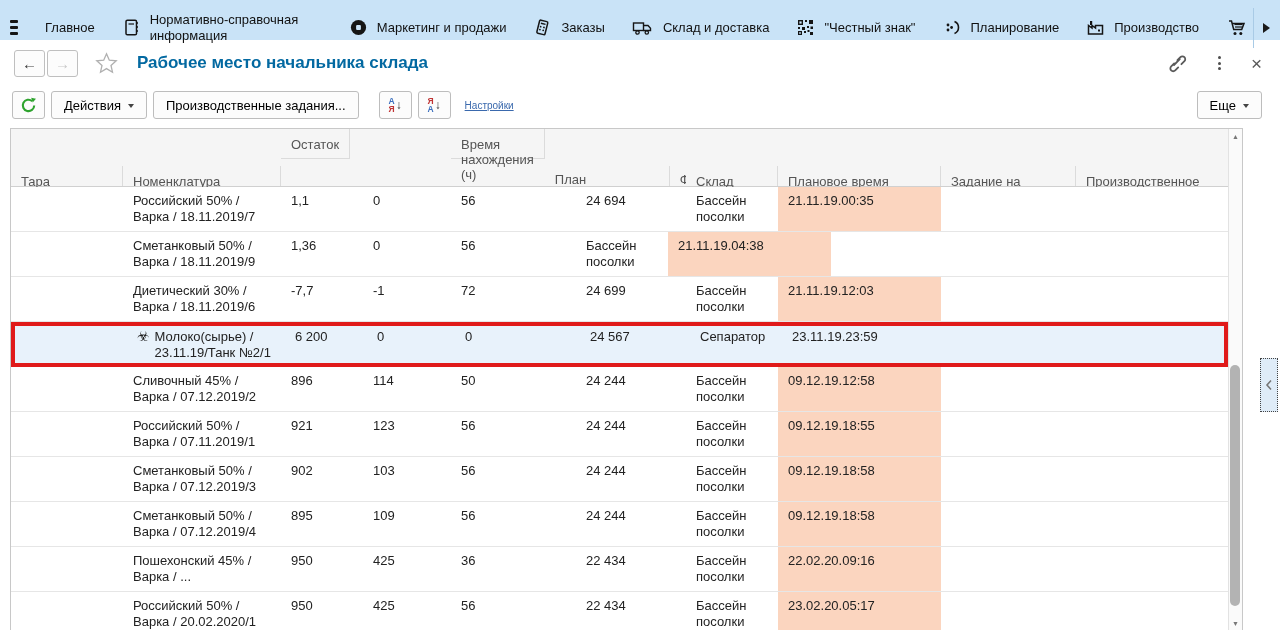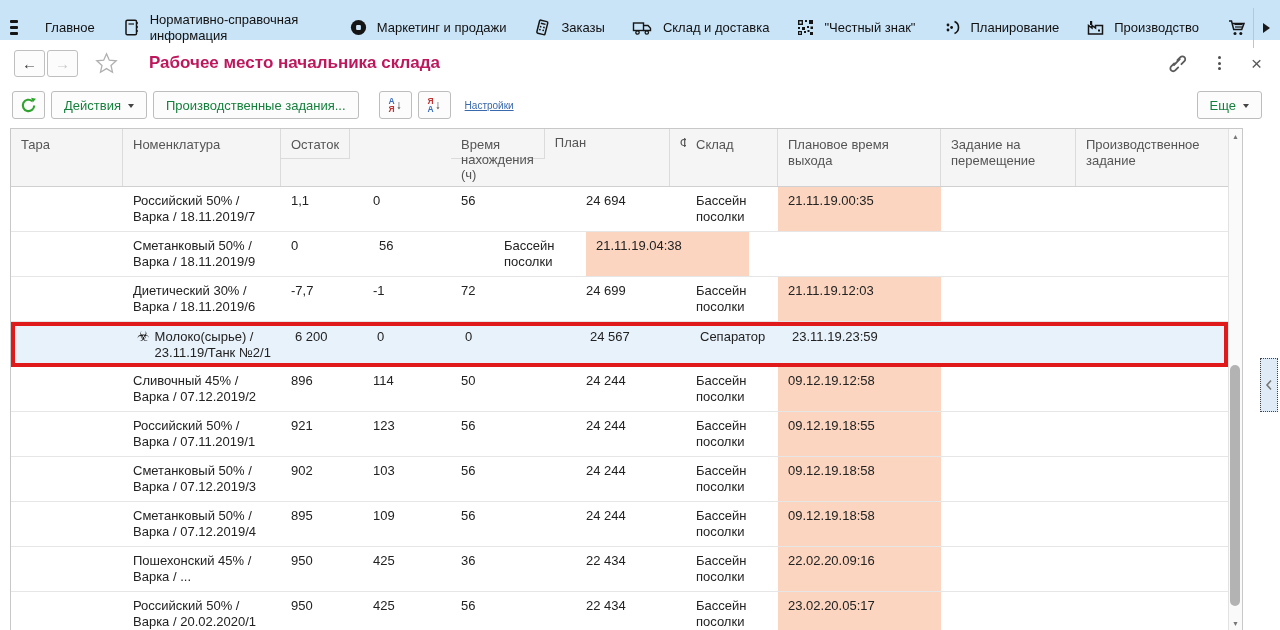--- a/index.html
+++ b/index.html
@@ -20,29 +20,29 @@
     border-left:7px solid #1a1a1a; margin:0 4px; cursor:pointer; }
 
   
   .titlebar { height:46px; display:flex; align-items:center; padding:0 18px 0 14px; gap:9px; background:#fff; }
   .navbtns { display:flex; gap:2px; }
   .navbtn { width:31px; height:27px; border:1px solid #bfbfbf; border-radius:3px; background:#fcfcfc;
     display:flex; align-items:center; justify-content:center; font-size:15px; cursor:pointer; }
   .navbtn.back { color:#3a3a3a; font-weight:bold; }
   .navbtn.fwd  { color:#c8c8c8; font-weight:bold; }
   .star { margin:0 2px 0 8px; display:flex; cursor:pointer; }
-  .page-title { font-size:17px; font-weight:bold; color:#be185d; margin-left:20px; }
+  .page-title { font-size:17px; font-weight:bold; color:#0369a1; margin-left:8px; }
   .title-icons { margin-left:auto; display:flex; align-items:center; gap:28px; }
   .kebab { display:flex; flex-direction:column; gap:2.5px; cursor:pointer; padding:2px; }
   .kebab i { width:3px; height:3px; background:#4d4d4d; border-radius:50%; }
   .close-x { font-size:19px; color:#5a5a5a; line-height:1; cursor:pointer; }
 
   
   .toolbar { height:38px; display:flex; align-items:center; gap:6px; padding:0 18px 0 12px; }
-  .btn { height:28px; border:1px solid #bdbdbd; border-radius:3px; background:#fcfcfc; color:#15803d;
+  .btn { height:28px; border:1px solid #bdbdbd; border-radius:3px; background:#fcfcfc; color:#000000;
     font-size:13px; display:inline-flex; align-items:center; gap:7px; padding:0 12px; cursor:pointer;
     font-family:inherit; }
   .btn.icon-only { width:33px; justify-content:center; padding:0; }
   .caret { width:0; height:0; border-left:3.5px solid transparent; border-right:3.5px solid transparent;
     border-top:4px solid #444; margin-top:1px; }
   .sortbtn { height:28px; width:33px; border:1px solid #bdbdbd; border-radius:3px; background:#fcfcfc;
     display:inline-flex; align-items:center; justify-content:center; gap:1px; cursor:pointer; }
   .sort-letters { display:flex; flex-direction:column; line-height:1; font-size:8.5px; font-weight:bold; }
   .lt-blue { color:#3b6fbe; } .lt-red { color:#c03434; }
   .sort-arrow { font-size:12px; color:#333; line-height:1; }
@@ -53,21 +53,21 @@
   .panel { position:absolute; left:10px; top:128px; width:1233px; bottom:0;
     border:1px solid #c8c8c8; border-bottom:none; display:flex; background:#fff; }
   .grid { flex:1; overflow:hidden; display:flex; flex-direction:column; }
 
   .w-tara{width:112px;flex:none;} .w-nom{width:158px;flex:none;} .w-kg{width:82px;flex:none;}
   .w-sht{width:88px;flex:none;} .w-plan{width:125px;flex:none;} .w-fact{width:110px;flex:none;}
   .w-skl{width:92px;flex:none;} .w-pev{width:163px;flex:none;} .w-zad{width:135px;flex:none;}
   .w-pz{flex:1;}
 
   .thead { display:flex; height:58px; background:#f5f5f5; border-bottom:1px solid #d0d0d0; flex:none; }
-  .th { padding:8px 10px; font-size:13px; color:#555; border-right:1px solid #dbdbdb; background:#f5f5f5; line-height:1.2; }
+  .th { padding:8px 10px; font-size:13px; color:#555; border-right:1px solid #dbdbdb; background:#f5f5f5; line-height:1.2;margin-top:37px; }
   .th-group { display:flex; border-right:0; }
   .group-label { height:30px; padding:8px 10px 0; font-size:13px; color:#555; border-right:1px solid #dbdbdb;
     border-bottom:1px solid #dbdbdb; background:#f5f5f5; }
   .sub { display:flex; flex:1; }
   .sub .th { border-right:1px solid #dbdbdb; padding-top:6px; }
 
   .tbody { flex:1; overflow:hidden; }
   .row { display:flex; height:45px; border-bottom:1px solid #e6e6e6; background:#fff; }
   .c { padding:6px 10px 4px; font-size:13px; color:#222; line-height:1.25; overflow:hidden; }
   .c.num { text-align:left; padding-right:12px; white-space:nowrap; }
@@ -294,20 +294,21 @@
     <div class="c w-pev c-pev overdue">21.11.19.00:35</div>
     <div class="c w-zad"></div>
     <div class="c w-pz"></div>
   </div>
         <div class="row">
     <div class="c w-tara"></div>
     <div class="c w-nom c-nom">
 
       <span class="nom-text">Сметанковый 50% / Варка / 18.11.2019/9</span>
     </div>
+    <div class="c num w-kg">1,36</div>
     <div class="c num w-sht">0</div>
     <div class="c num w-plan">56</div>
     <div class="c w-skl">Бассейн посолки</div>
     <div class="c w-pev c-pev overdue">21.11.19.04:38</div>
     <div class="c w-zad"></div>
     <div class="c w-pz"></div>
   </div>
         <div class="row">
     <div class="c w-tara"></div>
     <div class="c w-nom c-nom">

